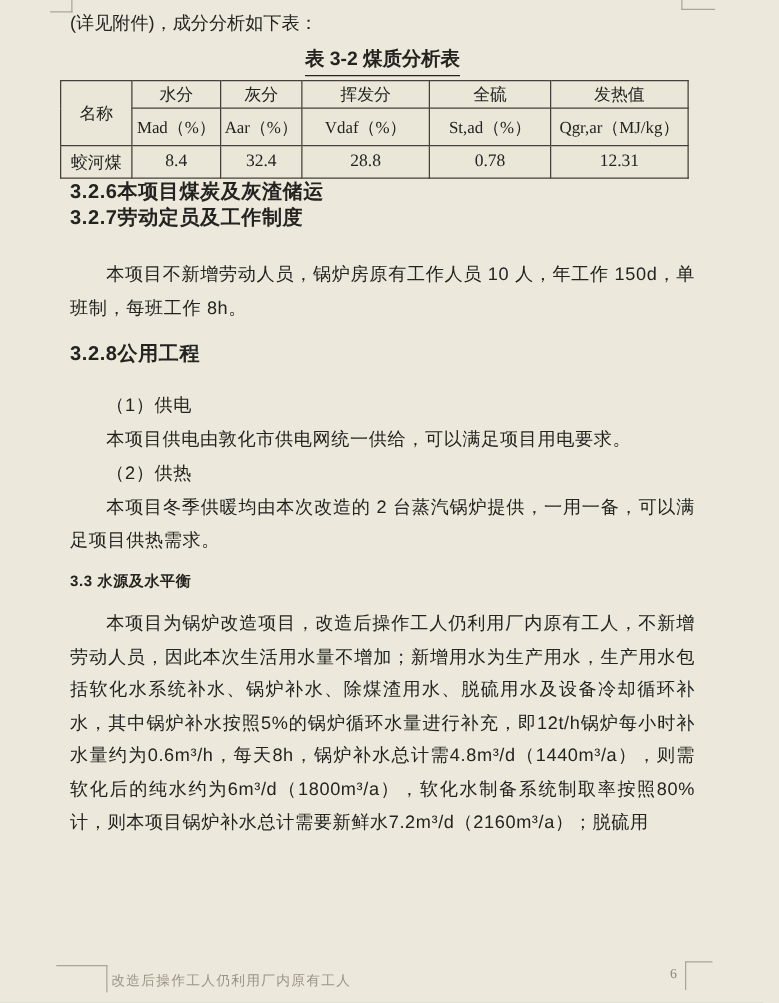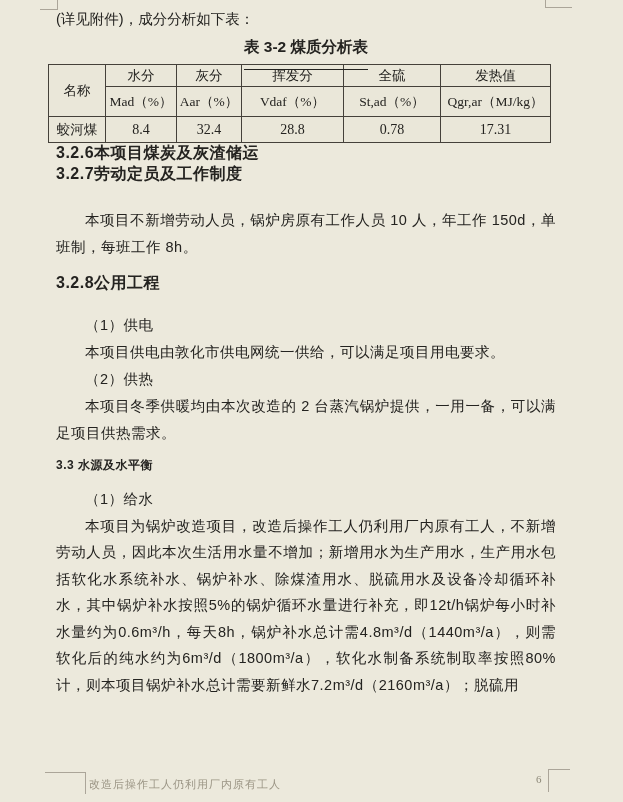--- a/index.html
+++ b/index.html
@@ -27,21 +27,21 @@
   .indent{text-indent:2em;}
   .intro{font-size:14.5px;line-height:27px;}
   .table-title{
     margin-top:4px;
     text-align:center;
     font-size:15.5px;
     font-weight:bold;
   }
   .table-title span{
     border-bottom:1.5px solid #242320;
-    padding-bottom:14px;
+    padding-bottom:4px;
     text-align:center;
   }
   table.coal{
     margin-top:6px;
     margin-left:-8px;
     border-collapse:collapse;
     table-layout:fixed;
     width:502px;
     background:#EAE7D9;
   }
@@ -136,41 +136,40 @@
           <td>Vdaf（%）</td>
           <td>St,ad（%）</td>
           <td>Qgr,ar（MJ/kg）</td>
         </tr>
         <tr class="r3">
           <td class="cjk">蛟河煤</td>
           <td class="num">8.4</td>
           <td class="num">32.4</td>
           <td class="num">28.8</td>
           <td class="num">0.78</td>
-          <td class="num">17.31</td>
+          <td class="num">12.31</td>
         </tr>
       </tbody>
     </table>
 
     <h3 class="sec mt-sec">3.2.6本项目煤炭及灰渣储运</h3>
 
     <h3 class="sec mt-sec">3.2.7劳动定员及工作制度</h3>
     <p class="body-text indent mt-para">本项目不新增劳动人员，锅炉房原有工作人员 10 人，年工作 150d，单班制，每班工作 8h。</p>
 
     <h3 class="sec" style="margin-top:12px">3.2.8公用工程</h3>
     <div class="group body-text" style="margin-top:18px">
       <p class="indent">（1）供电</p>
       <p class="indent">本项目供电由敦化市供电网统一供给，可以满足项目用电要求。</p>
       <p class="indent">（2）供热</p>
       <p class="indent">本项目冬季供暖均由本次改造的 2 台蒸汽锅炉提供，一用一备，可以满足项目供热需求。</p>
     </div>
 
     <h2 class="sec" style="margin-top:10px">3.3 水源及水平衡</h2>
     <div class="group body-text" style="margin-top:12px;line-height:26.5px">
-      <p class="indent">（1）给水</p>
       <p class="indent">本项目为锅炉改造项目，改造后操作工人仍利用厂内原有工人，不新增劳动人员，因此本次生活用水量不增加；新增用水为生产用水，生产用水包括软化水系统补水、锅炉补水、除煤渣用水、脱硫用水及设备冷却循环补水，其中锅炉补水按照5%的锅炉循环水量进行补充，即12t/h锅炉每小时补水量约为0.6m³/h，每天8h，锅炉补水总计需4.8m³/d（1440m³/a），则需软化后的纯水约为6m³/d（1800m³/a），软化水制备系统制取率按照80%计，则本项目锅炉补水总计需要新鲜水7.2m³/d（2160m³/a）；脱硫用</p>
     </div>
 
   </div>
 
   <div class="footer-company">改造后操作工人仍利用厂内原有工人</div>
   <div class="footer-page">6</div>
 
 </div>
 

